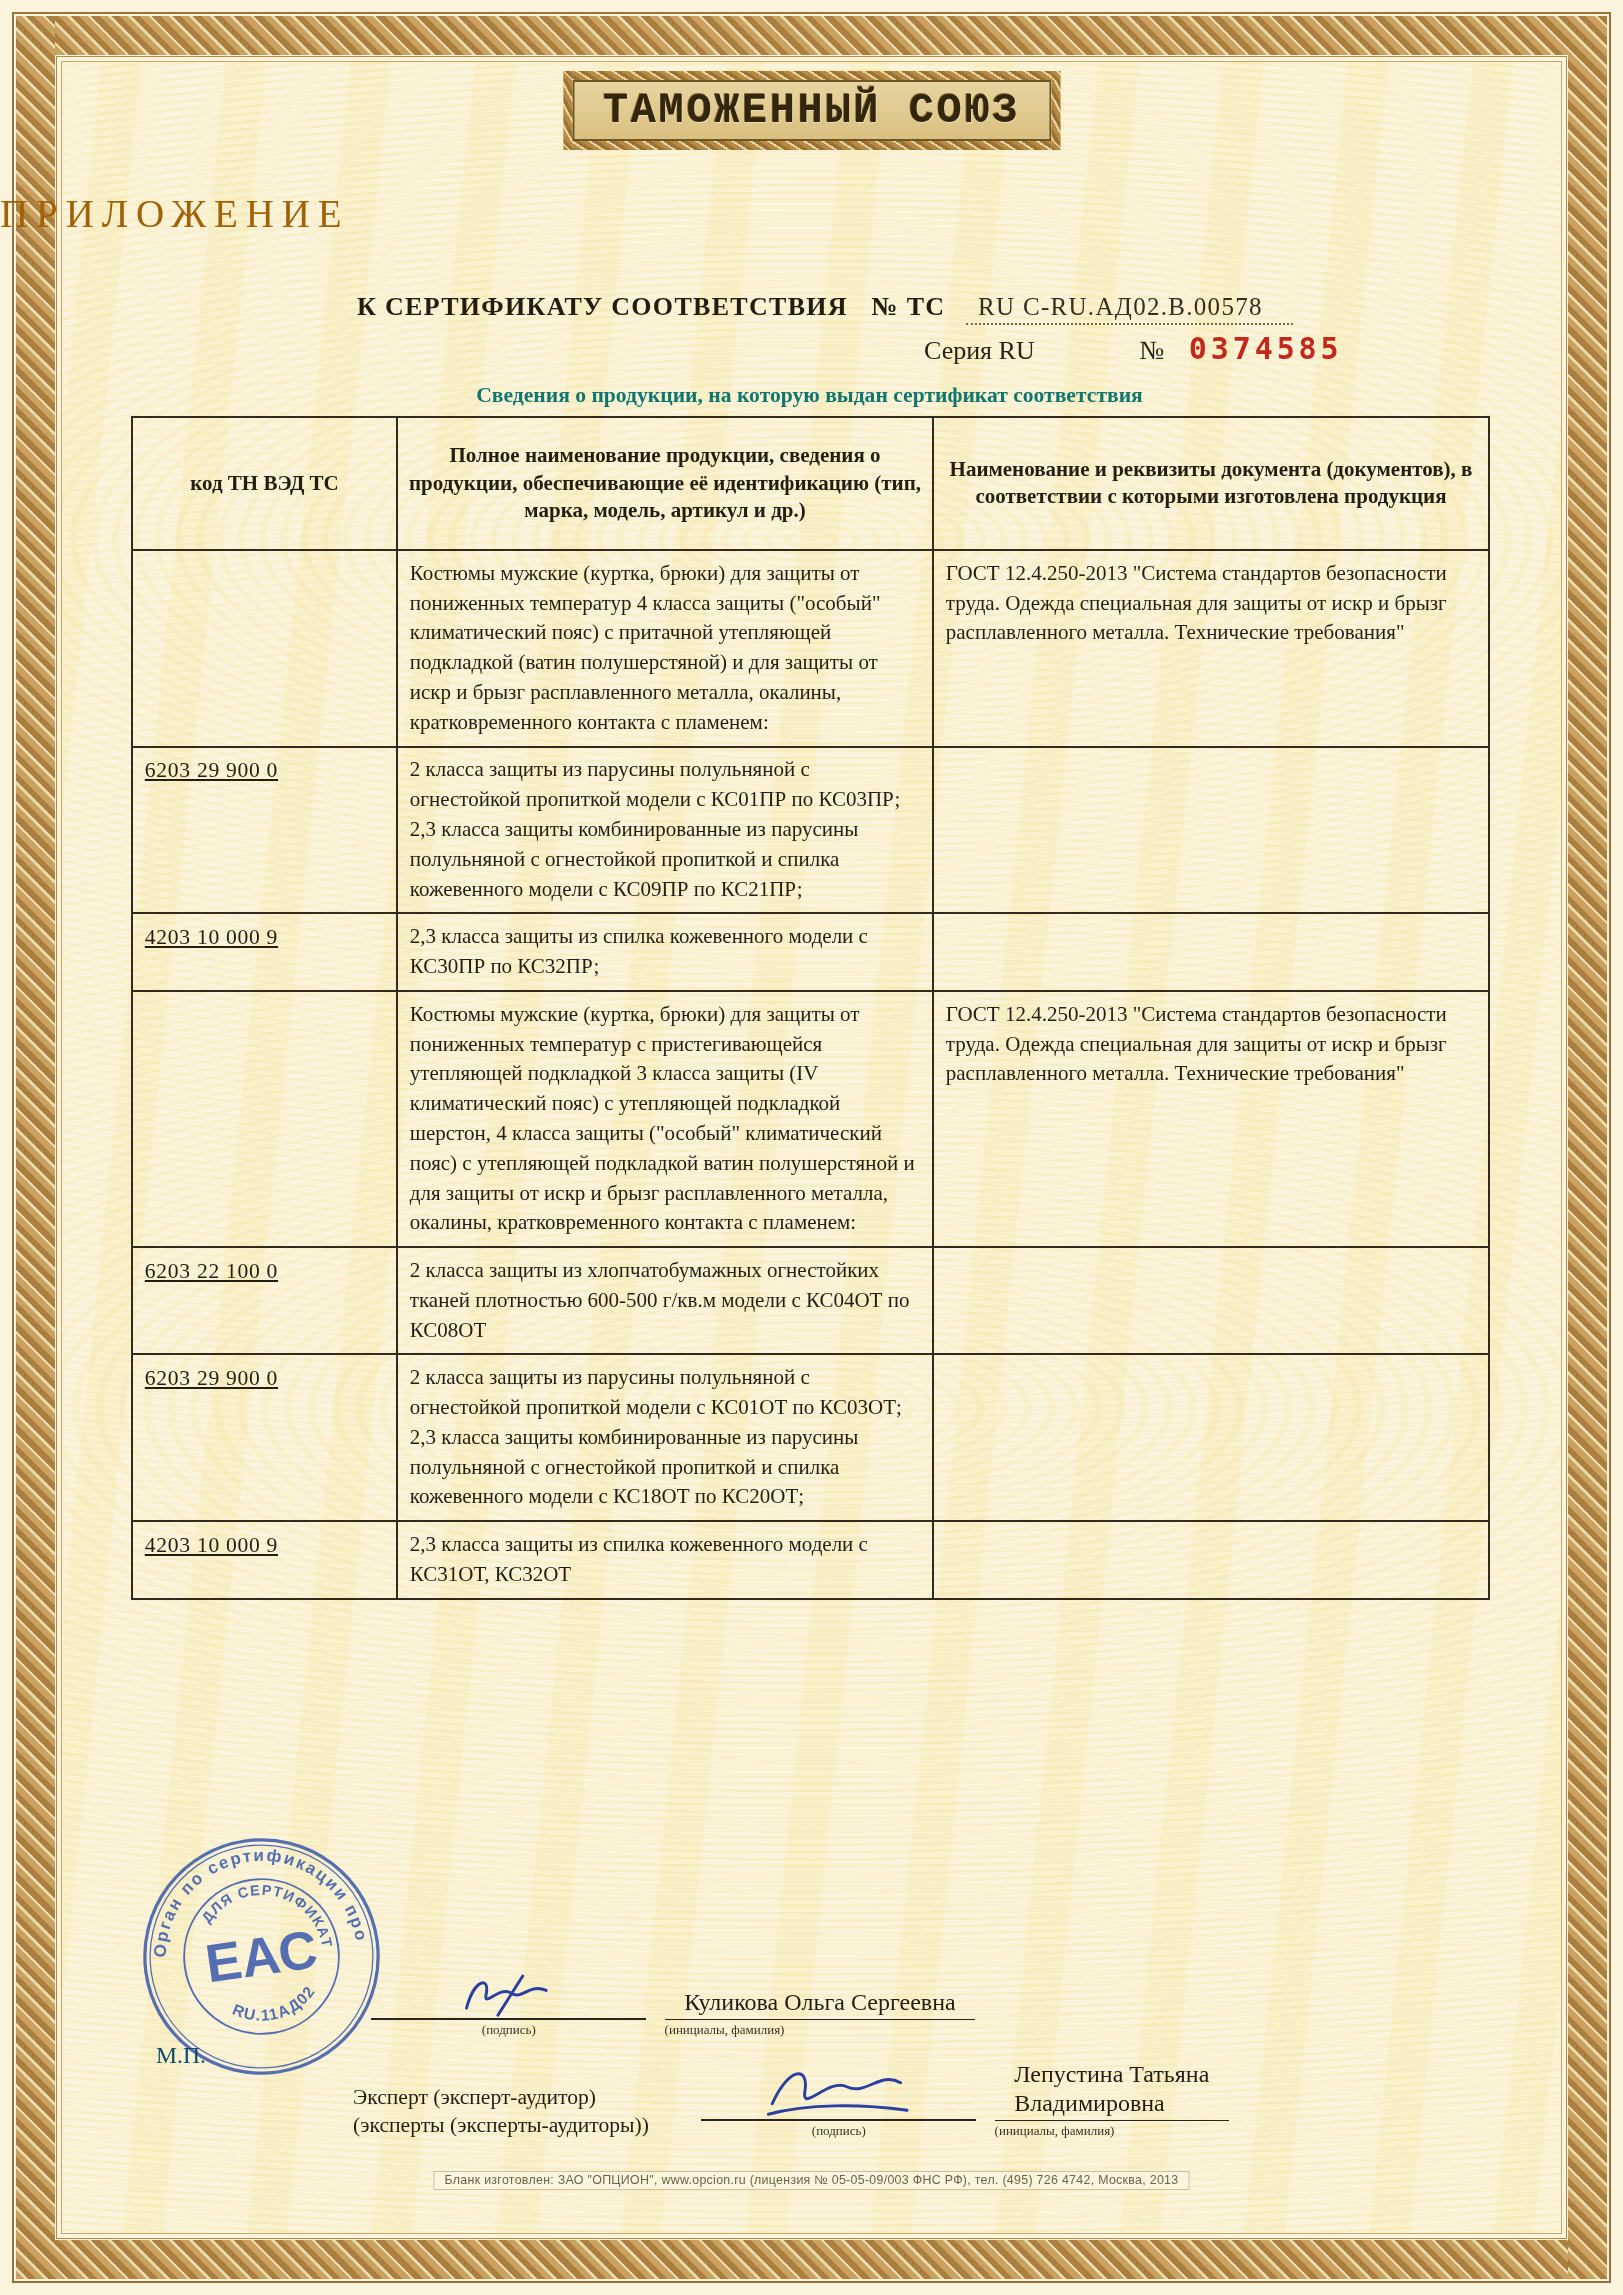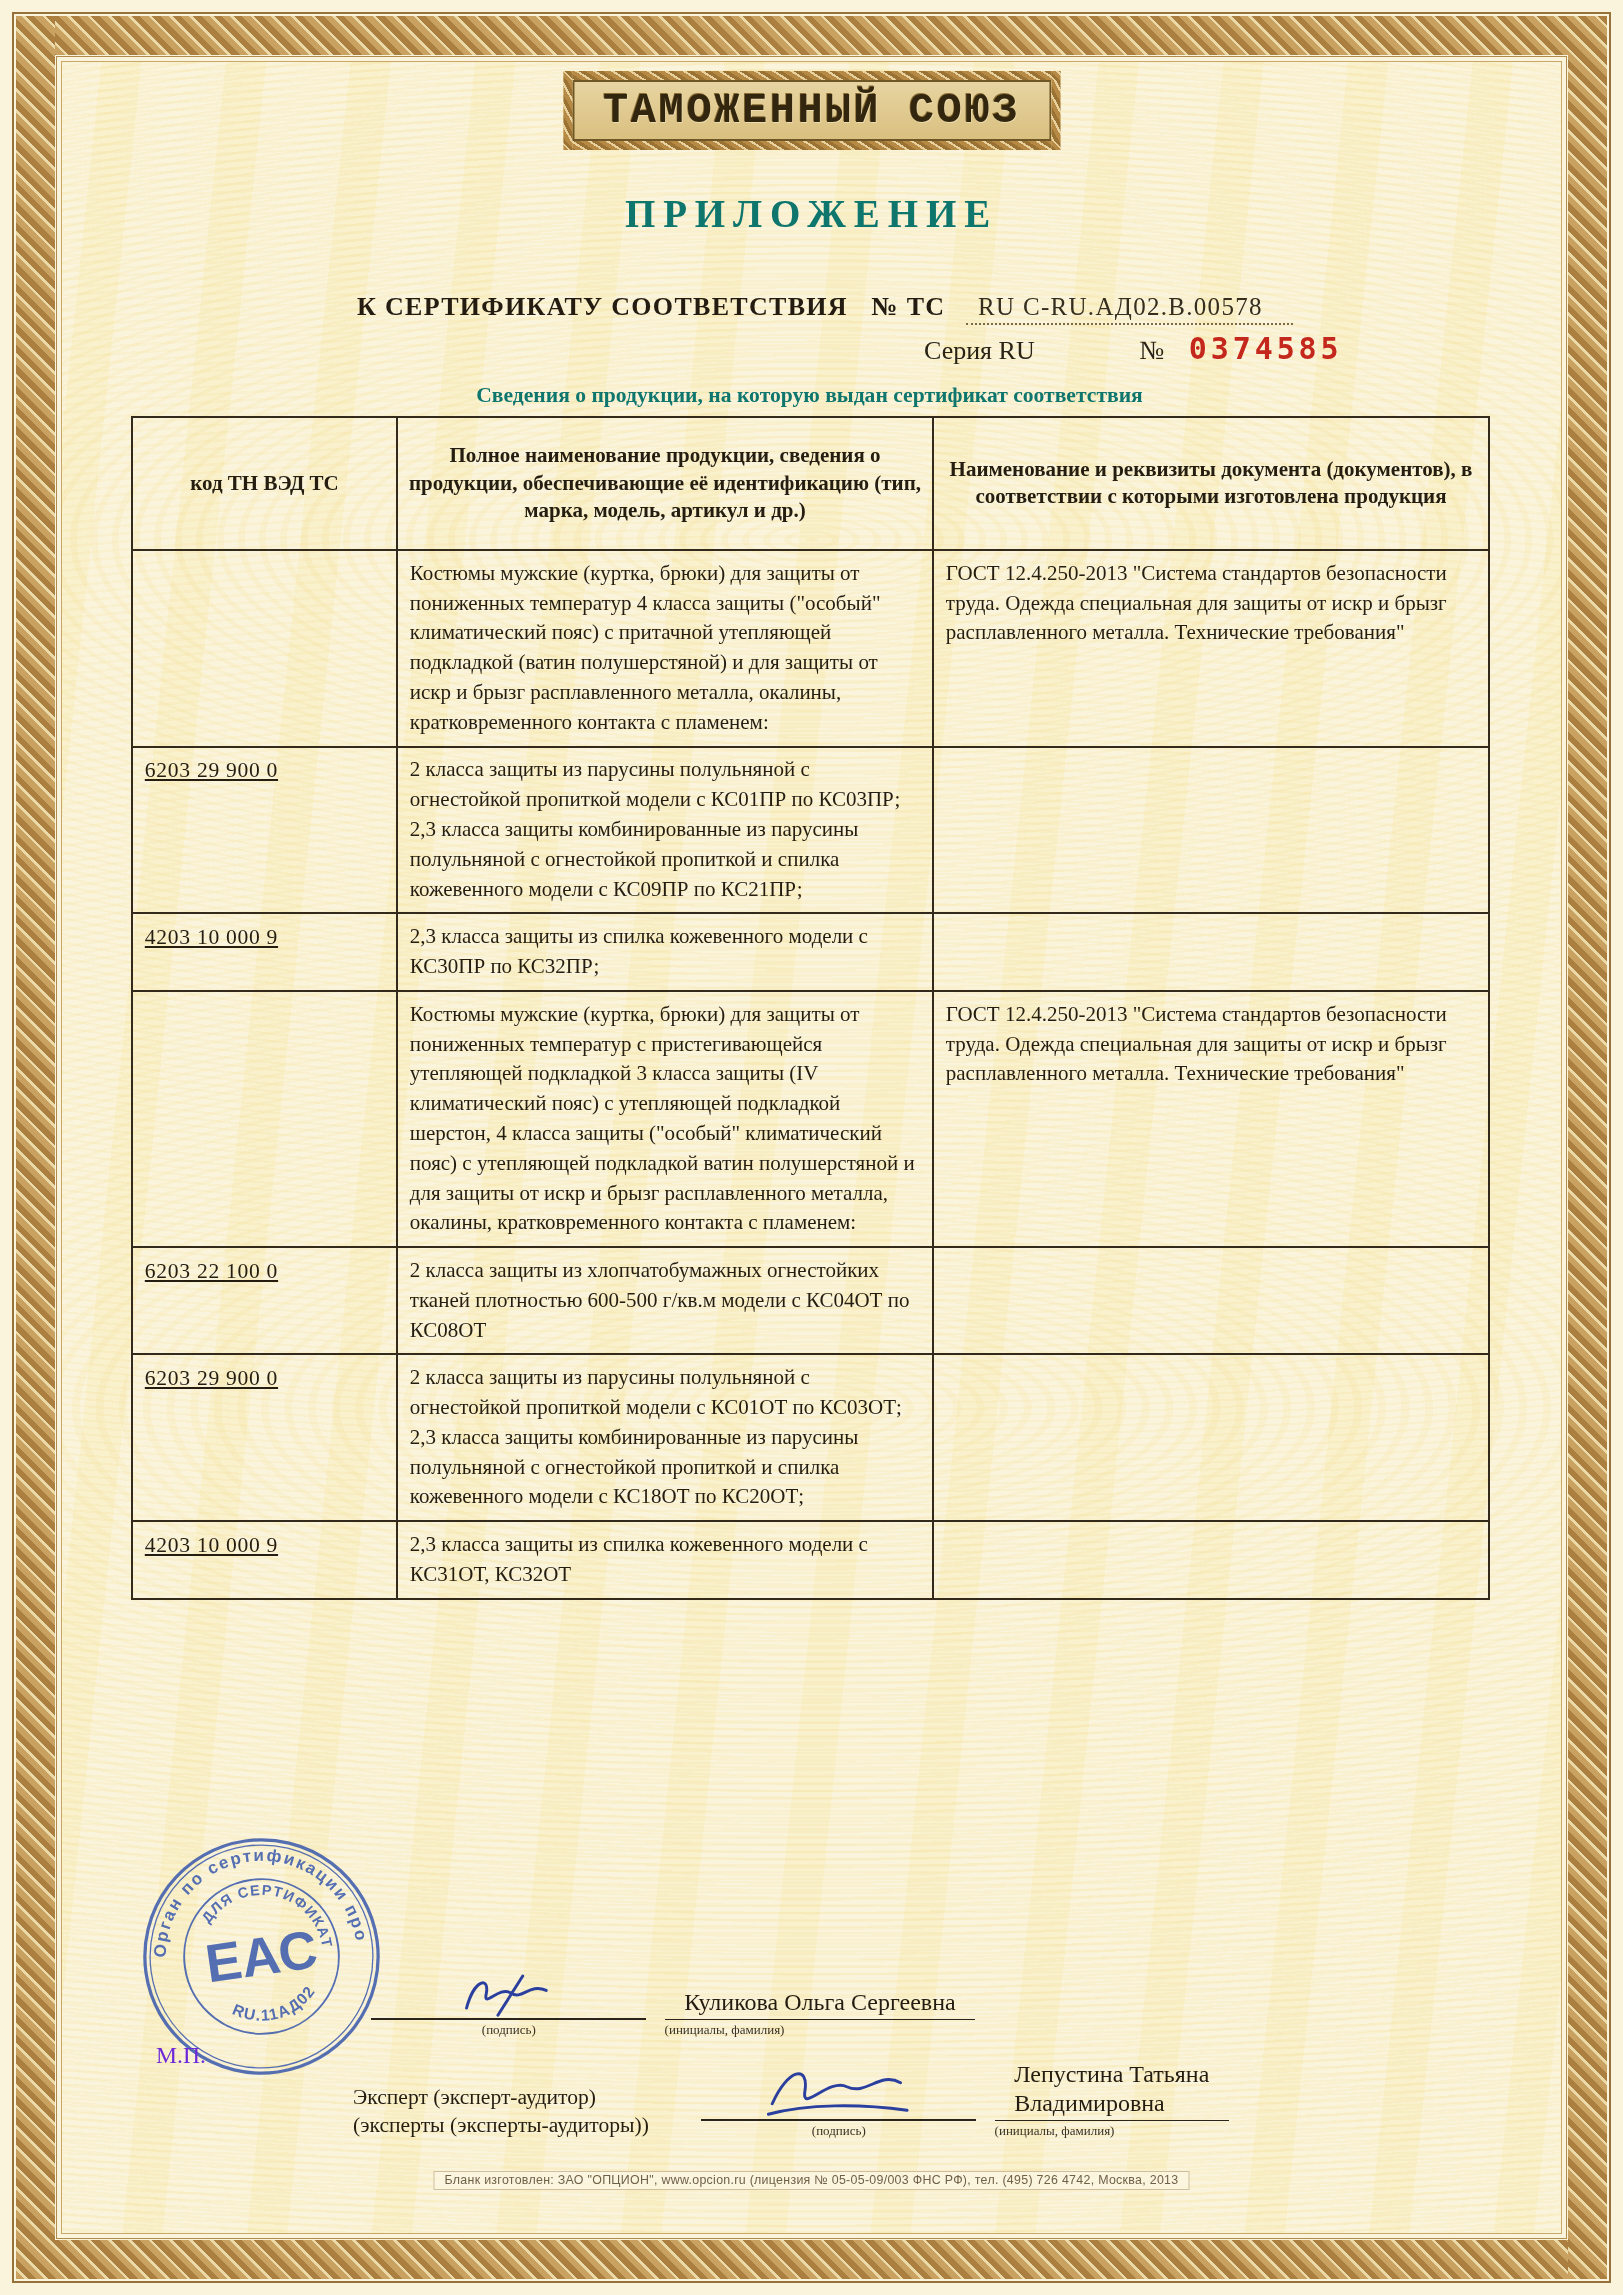--- a/index.html
+++ b/index.html
@@ -43,22 +43,22 @@
   }
   .banner-text {
     font-size:42px; font-weight:bold; letter-spacing:2.6px;
     color:#32260e; text-shadow:0.7px 0.7px 0 #ecdcae, -0.7px -0.7px 0 #8a6d33;
     white-space:nowrap;
     font-family:Liberation Mono, monospace;
   }
 
   .doc-title {
     position:absolute; top:191px; left:0; width:100%;
-    text-align:center; font-size:39px; font-weight:bold; letter-spacing:7.9px;
-    color:#0f766e;
+    font-size:39px; font-weight:normal; letter-spacing:7.9px;
+    color:#a16207;
   }
   .cert-line {
     position:absolute; top:292px; left:357px;
     font-size:26px; white-space:nowrap;
   }
   .cert-line .bold { font-weight:bold; letter-spacing:1.3px; }
   .cert-number {
     font-size:25px; color:#352d1d; letter-spacing:1.3px;
     border-bottom:2px dotted #7a6a45; padding:0 30px 3.3px 11.8px;
   }
@@ -84,21 +84,21 @@
   th, td {
     border:2px solid #332a1c;
     font-size:21px; line-height:1.42;
     padding:7.9px 11.8px; vertical-align:top;
     white-space:pre-line; color:#241d10;
   }
   th { text-align:center; font-weight:bold; vertical-align:middle; line-height:1.32; padding:6.5px 9.2px; height:118px; }
   td.code { font-size:21.6px; letter-spacing:0.7px;text-decoration:underline; }
 
   
-  .mp-label { position:absolute; left:156px; top:2042px; font-size:23.6px; color:#6d28d9; }
+  .mp-label { position:absolute; left:156px; top:2042px; font-size:23.6px; color:#0c4a6e; }
   .stamp-wrap { position:absolute; left:137px; top:1832px; width:249px; height:249px; transform:rotate(-8deg); opacity:.88; }
   .sig-block { position:absolute; left:353px; top:1987px; width:1157px; }
   .sig-row { display:flex; align-items:flex-end; margin-bottom:22px; }
   .role { width:330px; font-size:21.6px; line-height:1.28; color:#241d10; }
   .sigline { width:275px; margin:0 18.3px; text-align:center; position:relative; }
   .sigline .line { border-bottom:2px solid #2a241a; height:31px; position:relative; }
   .sigline svg { position:absolute; left:50%; transform:translateX(-50%); bottom:0; }
   .small-cap { font-size:13px; color:#3a3222; margin-top:2px; }
   .namebox { flex:1; }
   .name { font-size:24px; line-height:1.2; border-bottom:1.3px solid #2a241a; display:inline-block; padding:0 19.6px 2.6px; white-space:pre-line; }

